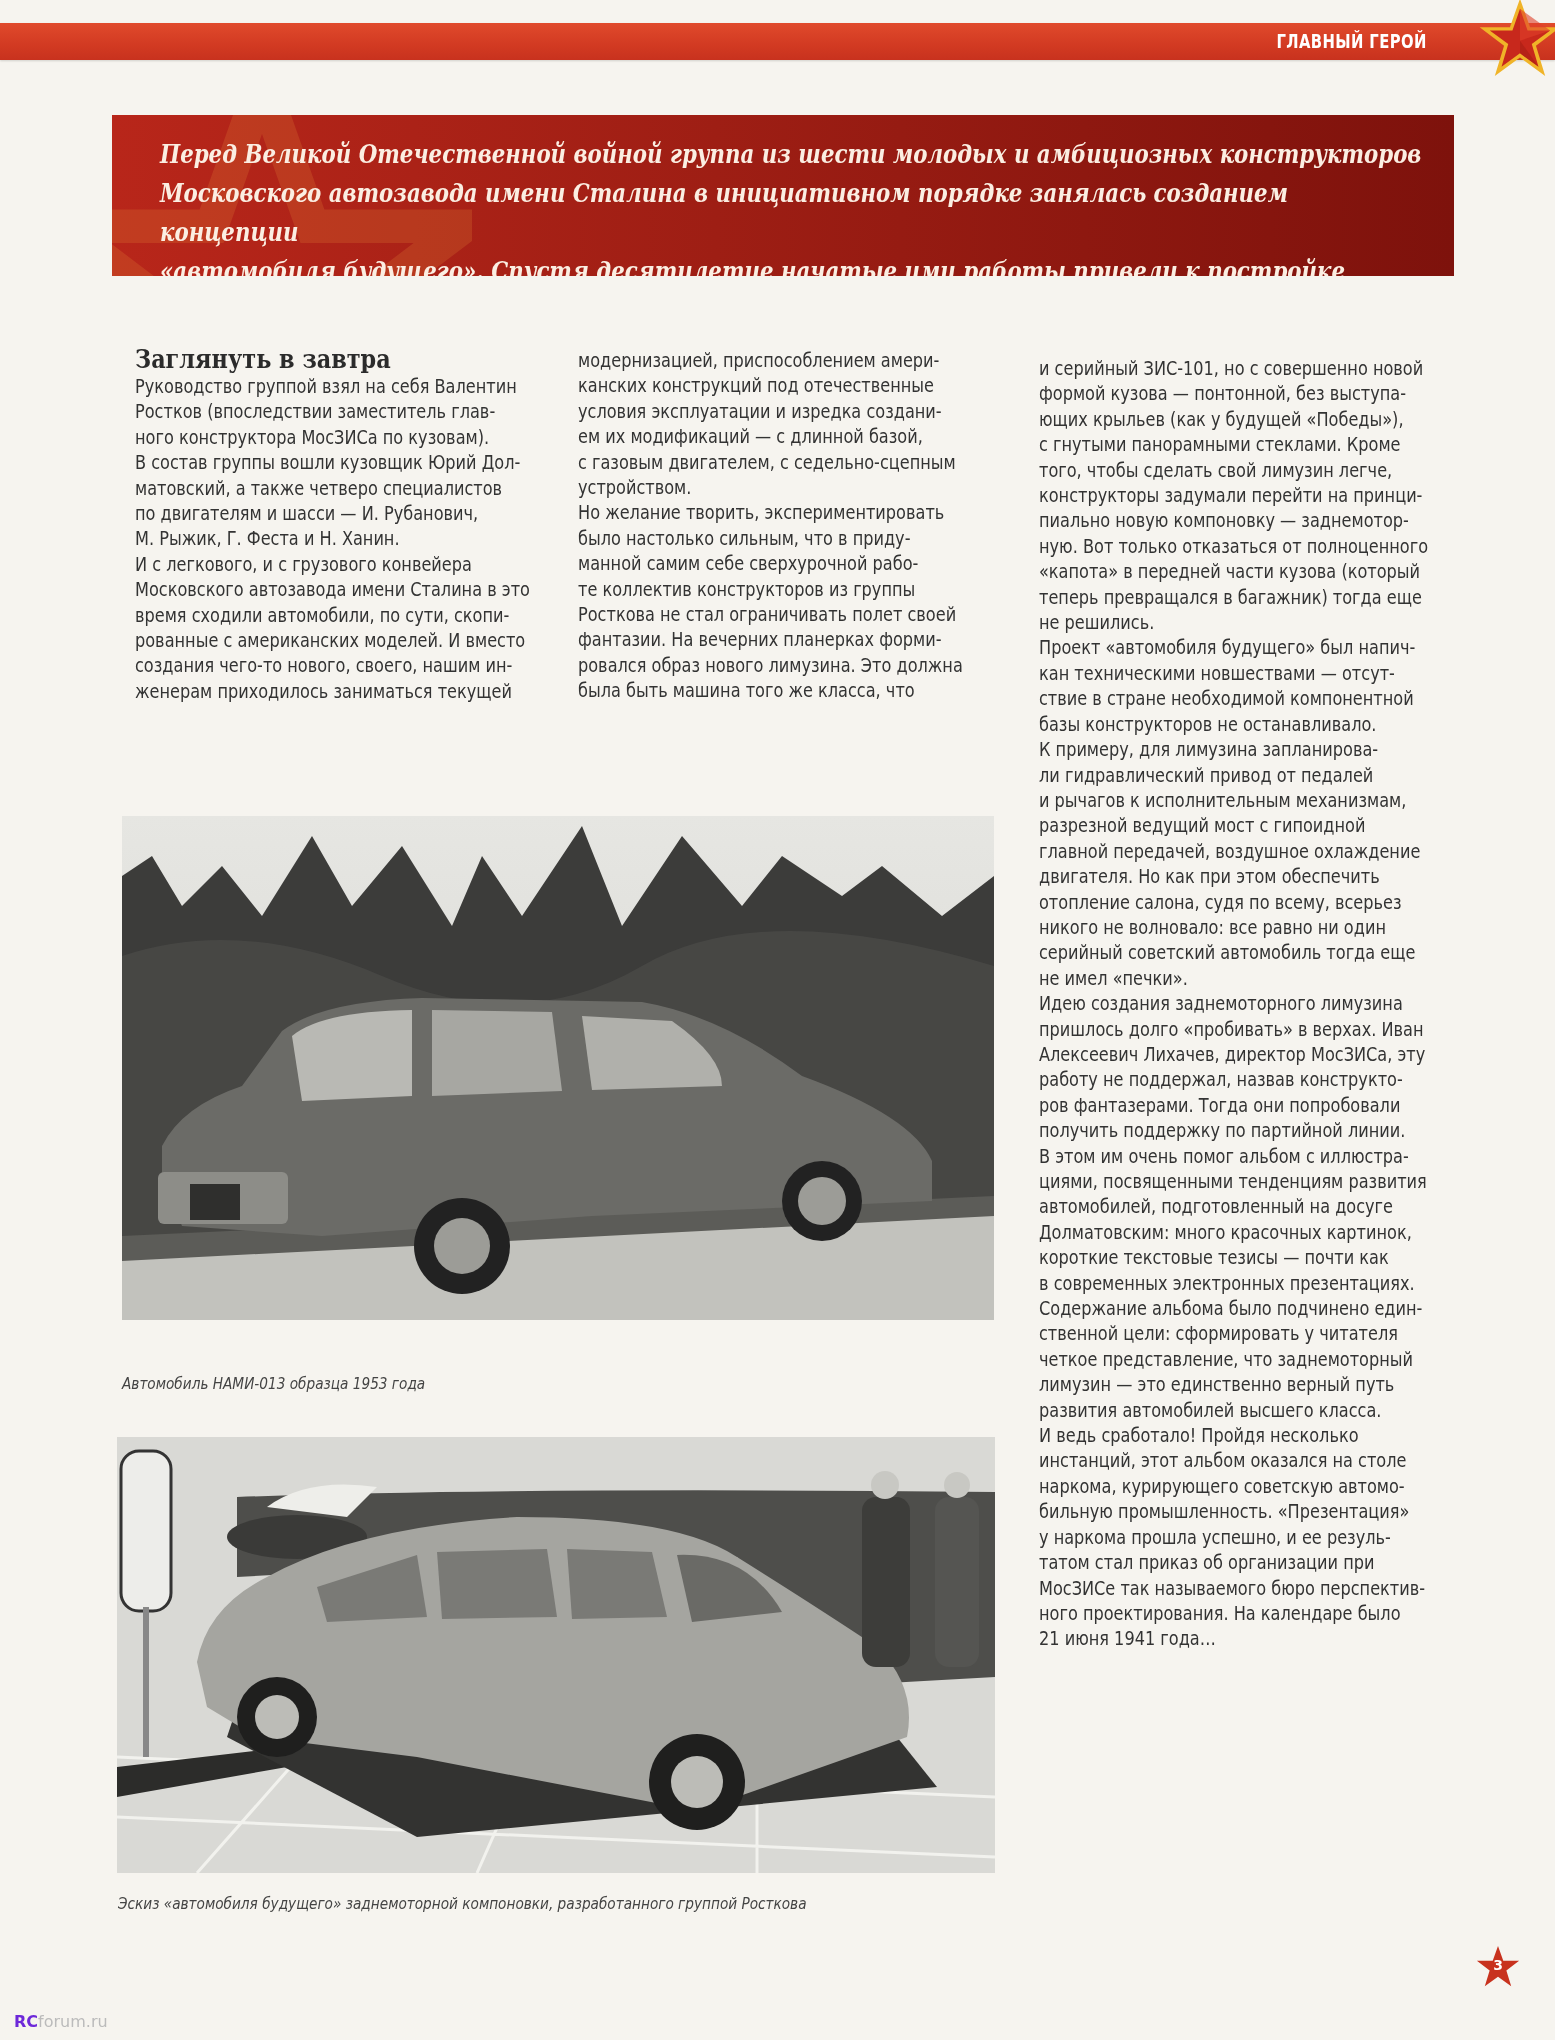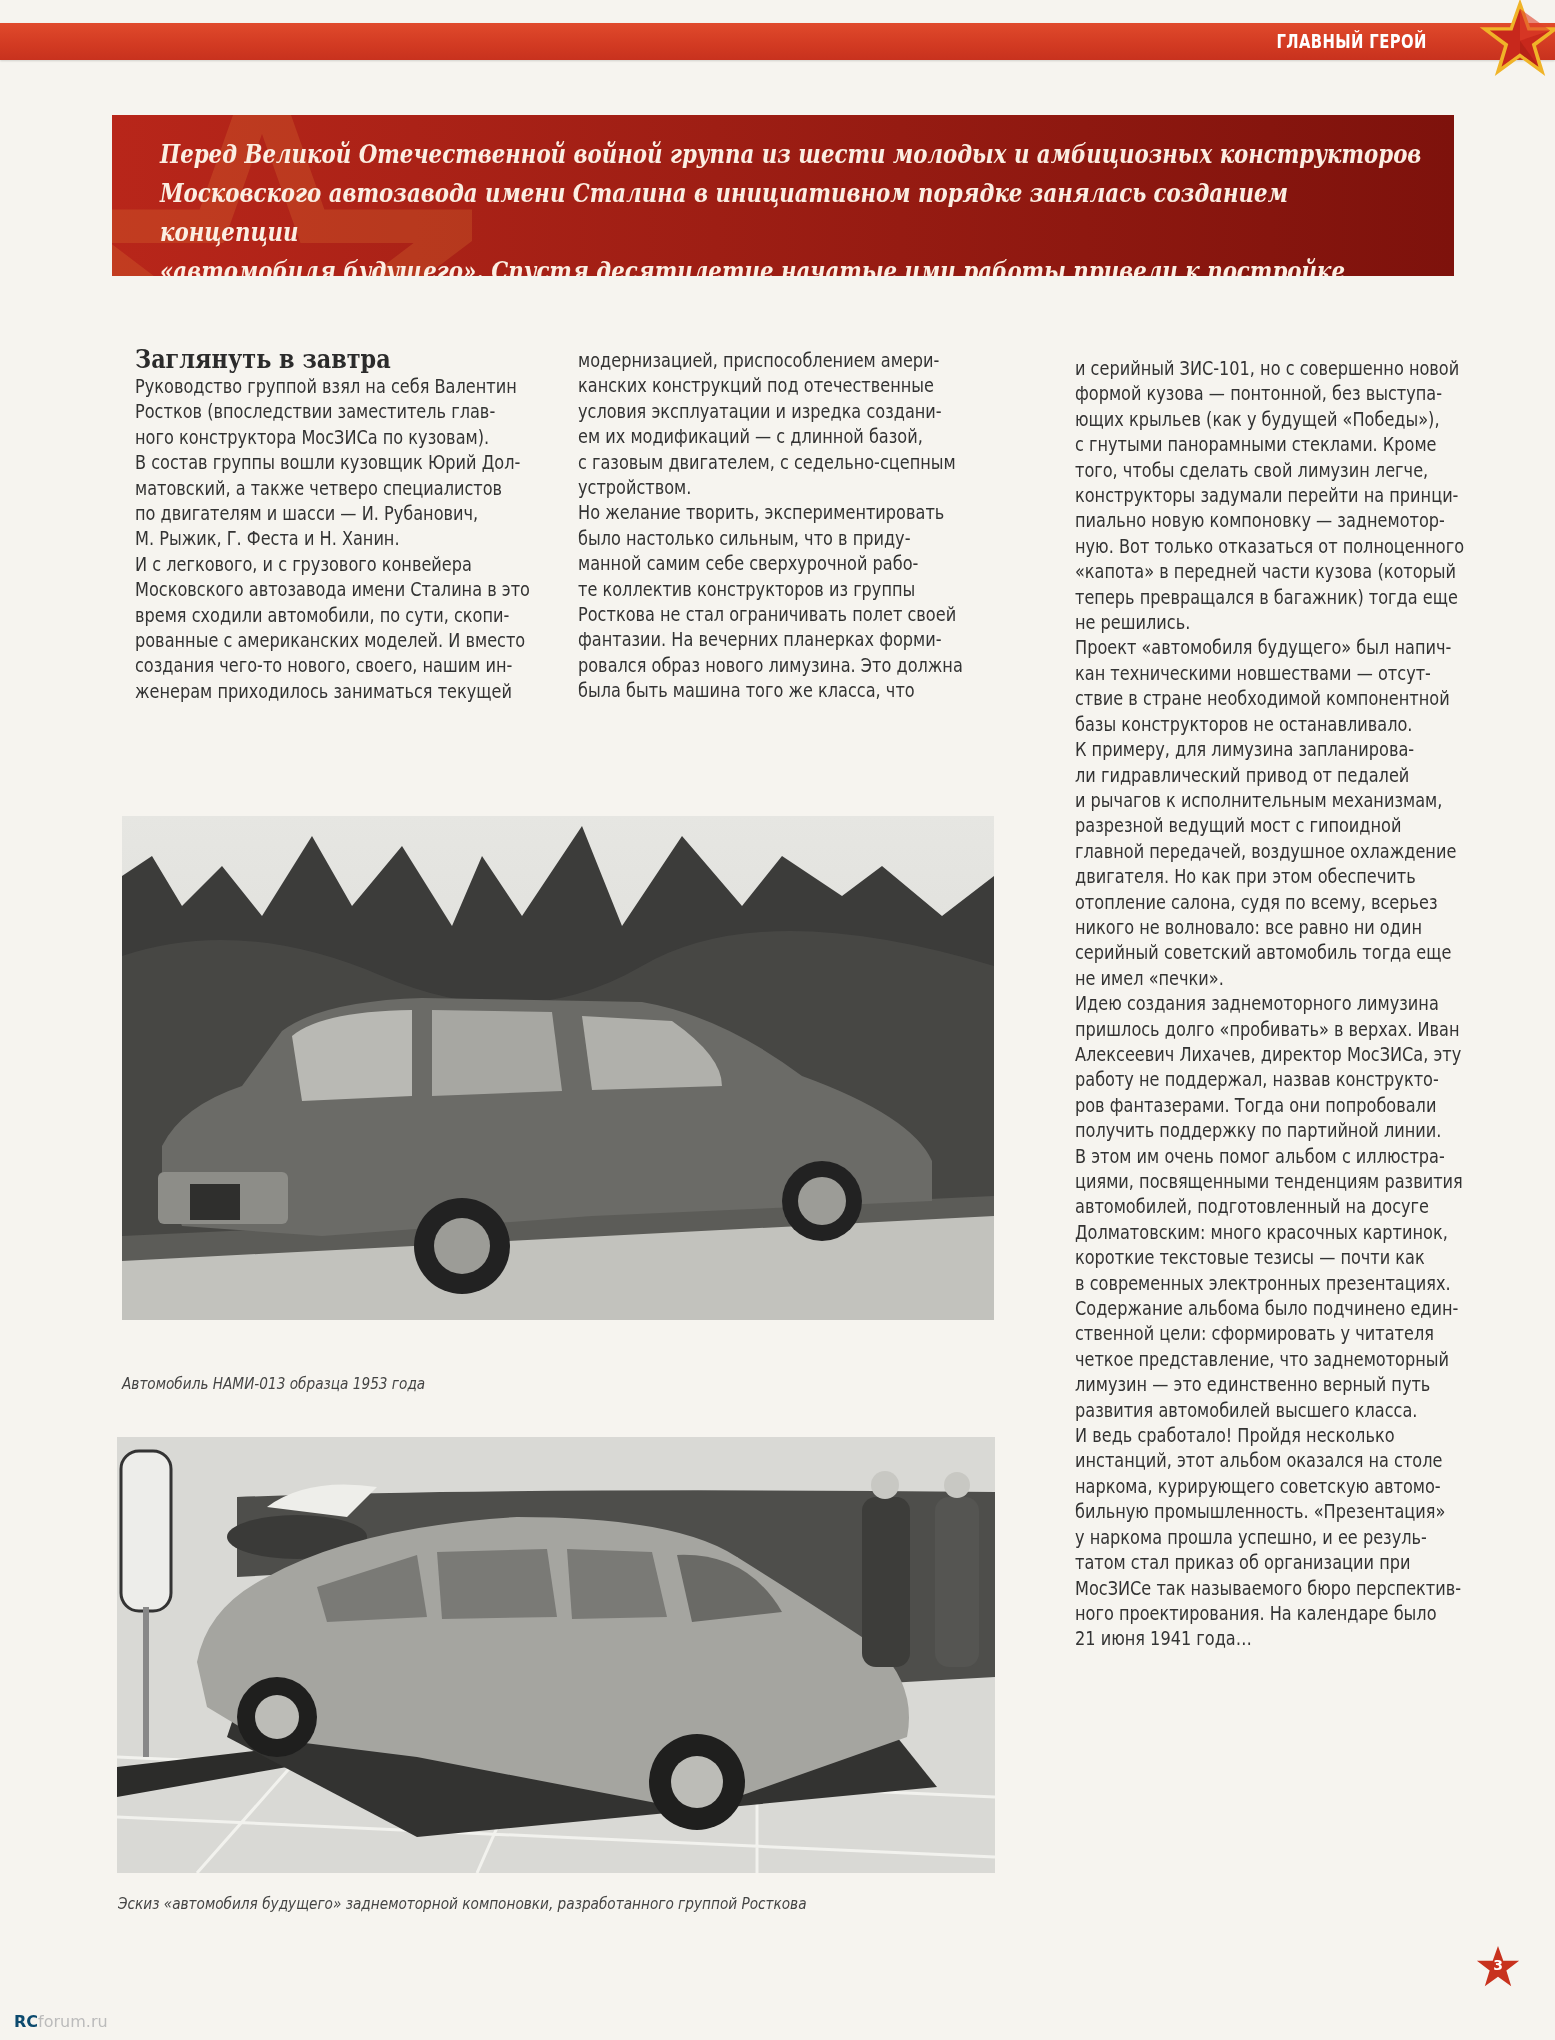--- a/index.html
+++ b/index.html
@@ -38,21 +38,21 @@
     font-size: 26px; line-height: 39px; color: #fbeee2; font-style: italic;
     transform: scaleX(0.82); transform-origin: left top; width: 1550px;
     white-space: pre-line;
   }
 
   
   .col { position: absolute; font-size: 19.5px; line-height: 25.4px; color: #333; }
   .col p { margin: 0; white-space: pre-line; }
   .col1 { left: 135px; top: 344px; width: 440px; }
   .col2 { left: 578px; top: 348px; width: 440px; }
-  .col3 { left: 1075px; top: 356px; width: 430px; }
+  .col3 { left: 1039px; top: 356px; width: 430px; }
   .section-title {
     font-family: "DejaVu Serif", "Liberation Serif", serif; font-weight: bold;
     font-size: 26px; line-height: 30px; color: #2b2b2b; margin: 0 0 0 0;
     transform: scaleX(0.86); transform-origin: left top; display: block;
   }
   .cond { transform: scaleX(0.92); transform-origin: left top; }
 
   
   .photo { position: absolute; overflow: hidden; }
   .photo1 { left: 122px; top: 816px; width: 872px; height: 504px; background: #a8a8a4; }
@@ -66,21 +66,21 @@
 
   .page-star { position: absolute; left: 1475px; top: 1945px; width: 46px; height: 44px; }
   .page-num {
     position: absolute; left: 1475px; top: 1957px; width: 46px; text-align: center;
     font-family: "DejaVu Sans", sans-serif; font-weight: bold; font-size: 14px; color: #fff;
   }
   .watermark {
     position: absolute; left: 14px; top: 2012px; font-family: "DejaVu Sans", sans-serif;
     font-size: 16px; color: #bbb;
   }
-  .watermark .rc { color: #0c4a6e; font-weight: bold; }
+  .watermark .rc { color: #6d28d9; font-weight: bold; }
 </style>
 </head>
 <body>
 
 <div class="ribbon"></div>
 <div class="ribbon-label">ГЛАВНЫЙ ГЕРОЙ</div>
 <svg class="star-top" viewBox="0 0 100 100">
   <polygon points="50,2 62,36 98,36 69,58 80,94 50,72 20,94 31,58 2,36 38,36" fill="#f0b428"></polygon>
   <polygon points="50,14 59,40 86,40 64,56 72,83 50,67 28,83 36,56 14,40 41,40" fill="#c8281c"></polygon>
   <polygon points="50,14 50,52 86,40" fill="#e0402a" opacity="0.6"></polygon>

